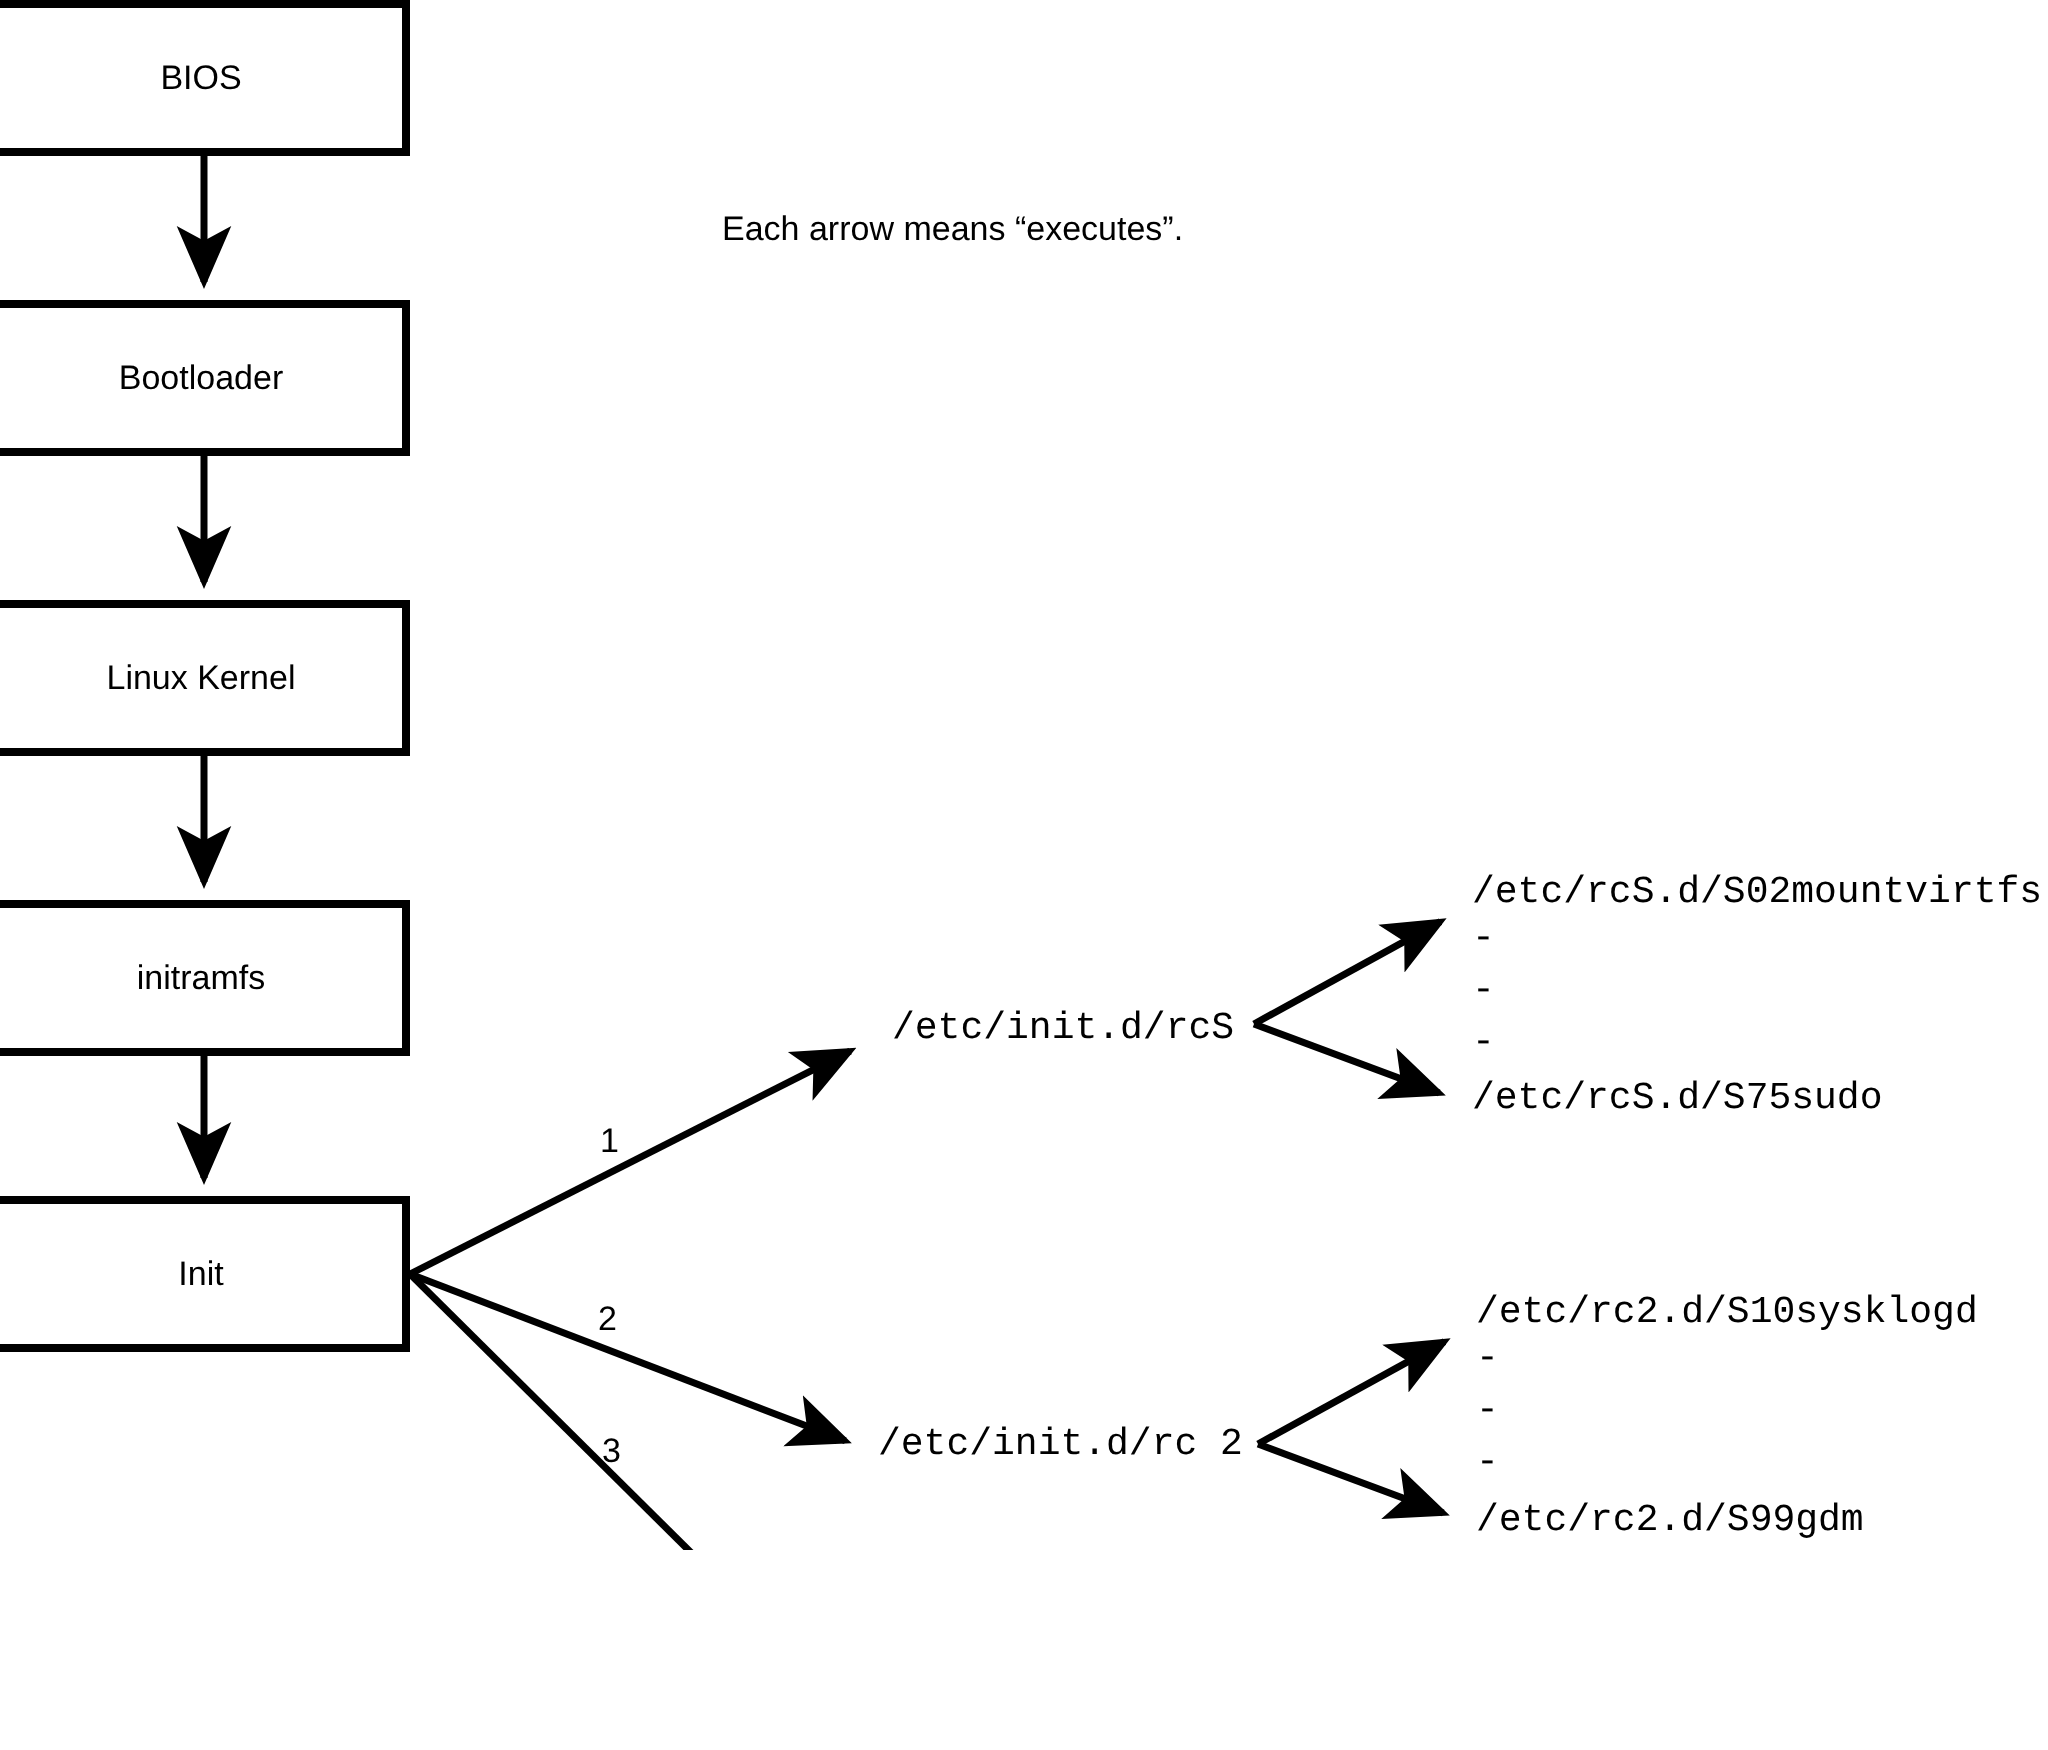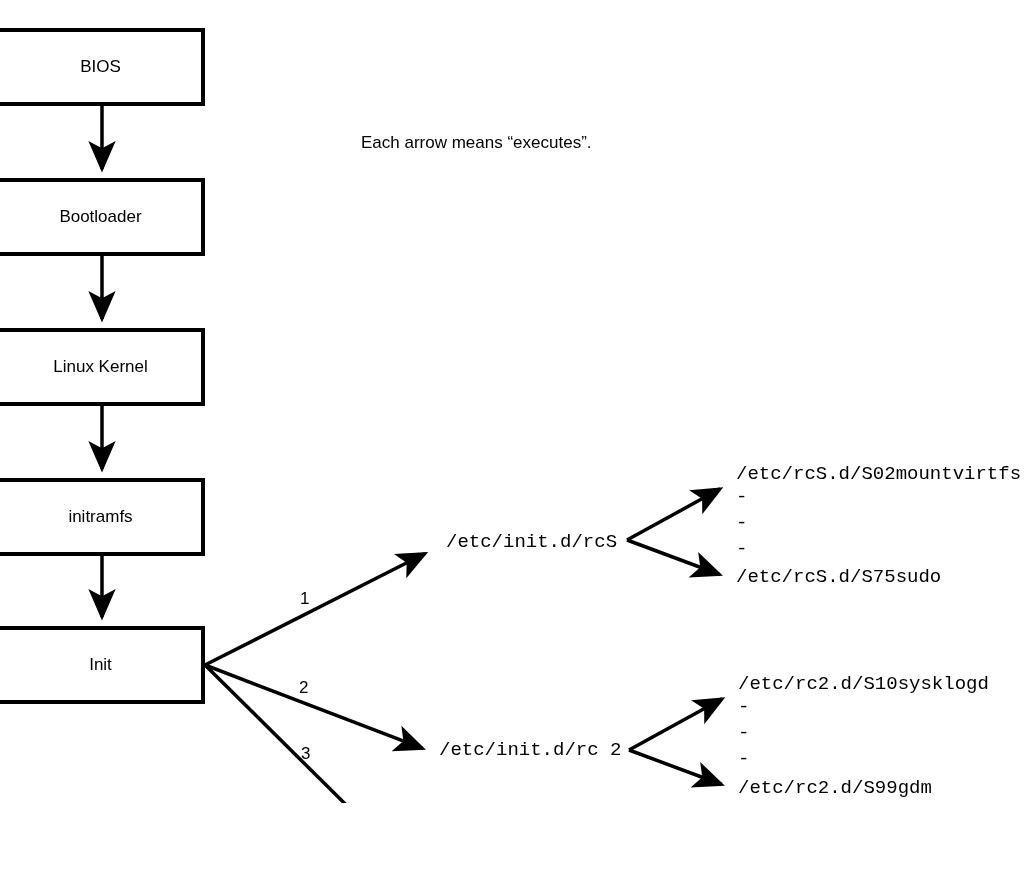--- a/index.html
+++ b/index.html
@@ -7,21 +7,20 @@
     padding: 0;
     background: #ffffff;
   }
   #stage {
     position: relative;
     width: 1024px;
     height: 775px;
     background: #ffffff;
     overflow: hidden;
     font-family: "Liberation Sans", sans-serif;
-    margin-top: 28px;
   }
   #diagram {
     position: absolute;
     left: 0;
     top: 0;
     width: 1024px;
     height: 875px;
   }
   .box-label {
     font-family: "Liberation Sans", sans-serif;

